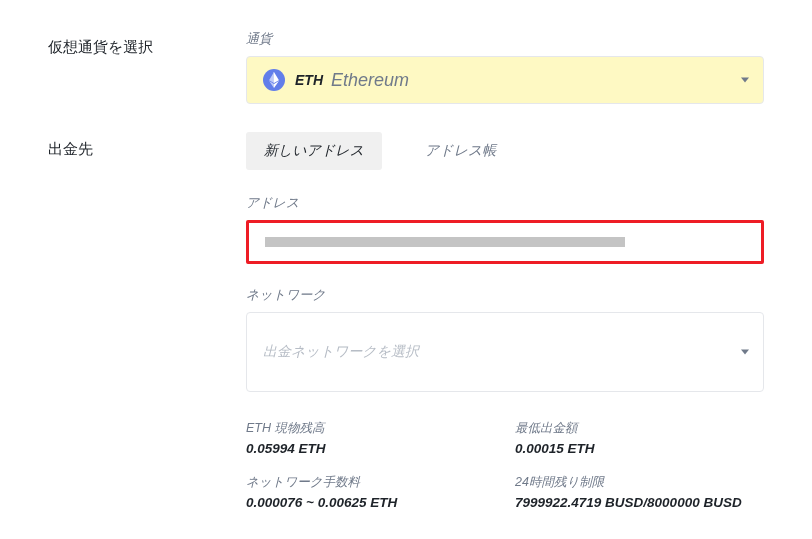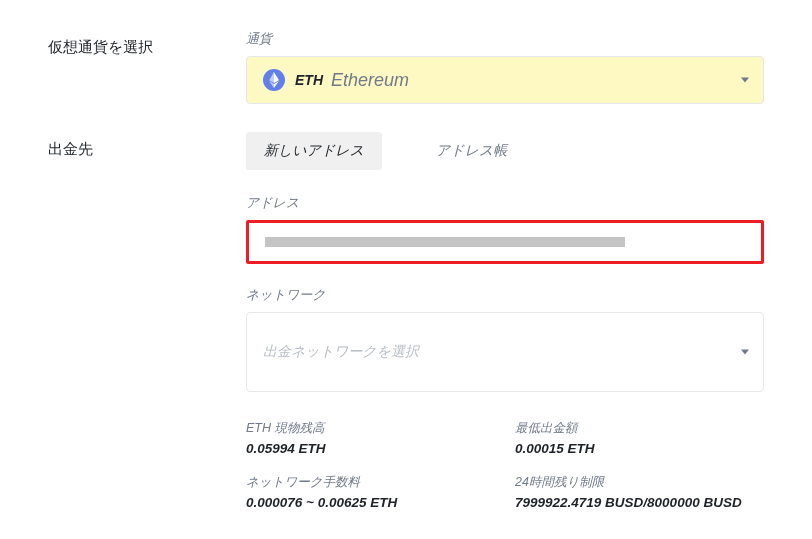--- a/index.html
+++ b/index.html
@@ -66,21 +66,21 @@
       top: 50%;
       transform: translateY(-50%);
       width: 0;
       height: 0;
       border-left: 4px solid transparent;
       border-right: 4px solid transparent;
       border-top: 5px solid #707a8a;
     }
     .tabs {
       display: flex;
-      gap: 36px;
+      gap: 25px;
       margin-bottom: 24px;
     }
     .tab {
       padding: 10px 18px;
       font-size: 14px;
       cursor: pointer;
       border-radius: 3px;
     }
     .tab.active {
       background: #f0f0f0;

